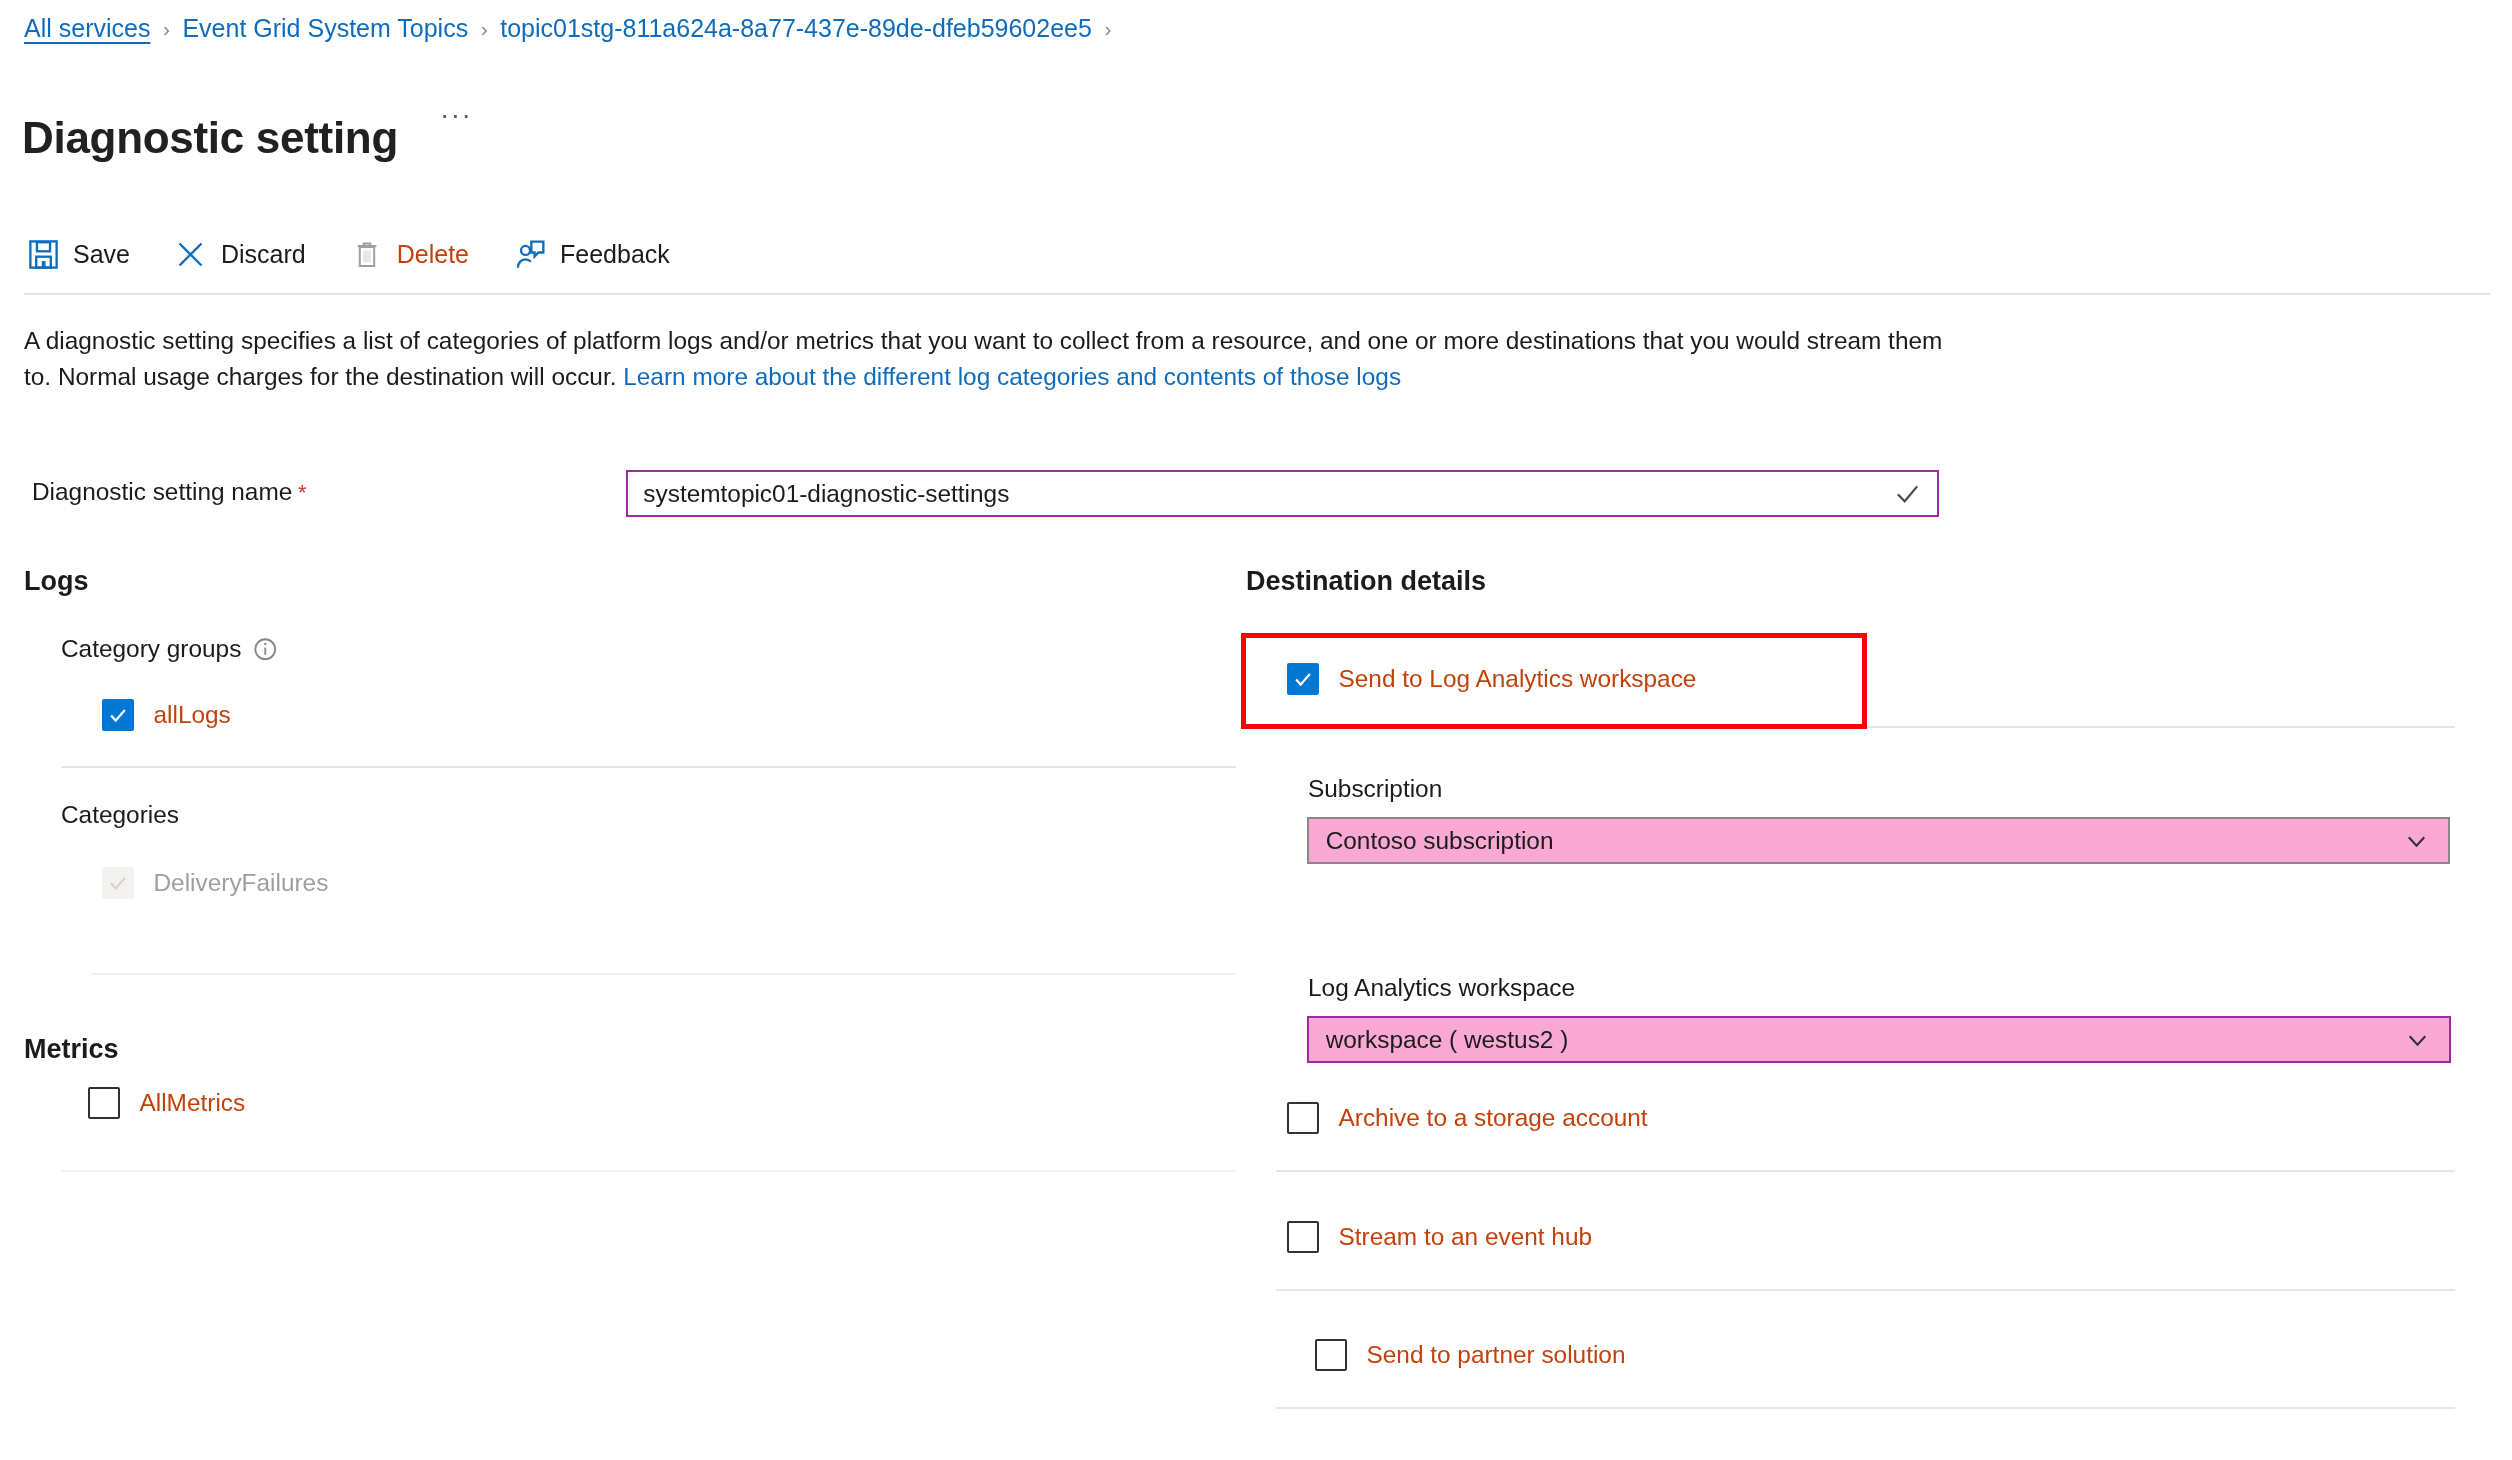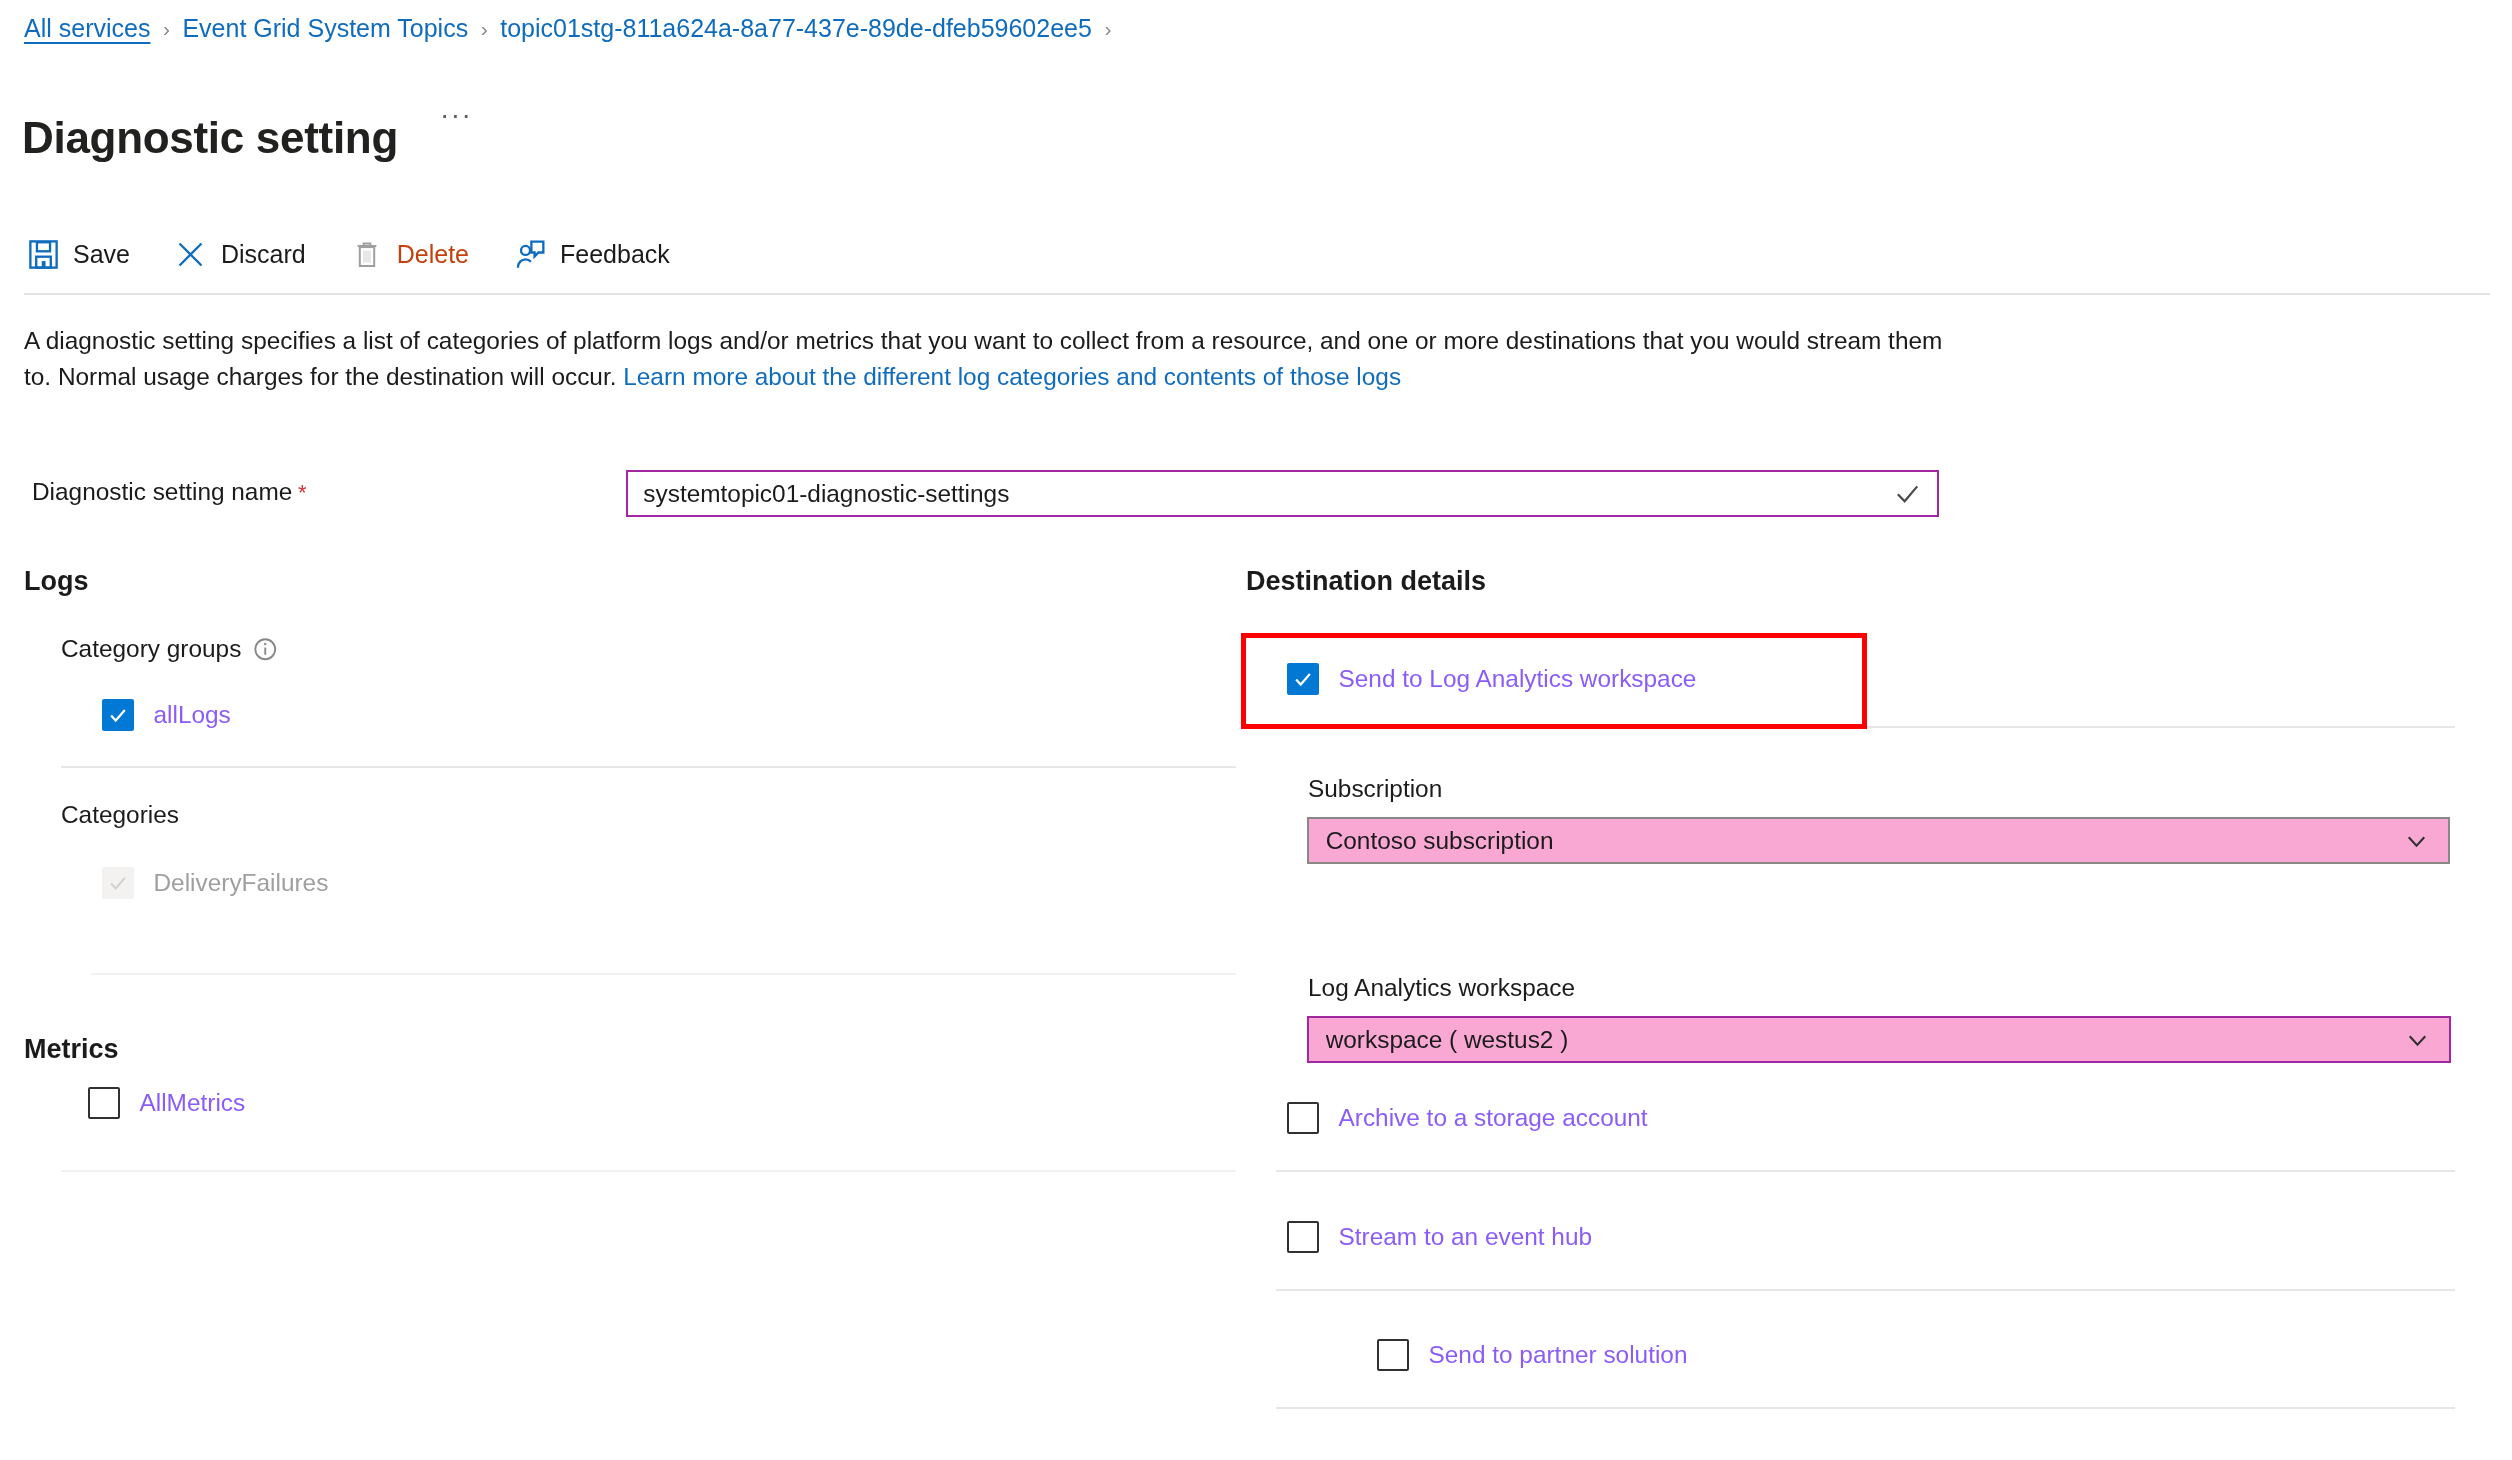--- a/index.html
+++ b/index.html
@@ -145,21 +145,21 @@
   .cbox.checked {
     background: #0078d4;
     border-color: #0078d4;
     display: flex; align-items: center; justify-content: center;
   }
   .cbox.disabled {
     background: #f3f2f1;
     border-color: #f3f2f1;
     display: flex; align-items: center; justify-content: center;
   }
-  .cblabel { margin-left: 19.5px; font-size: 24.4px; color: #8b5cf6; white-space: nowrap; }
+  .cblabel { margin-left: 19.5px; font-size: 24.4px; color: #c2410c; white-space: nowrap; }
   .cblabel.muted { color: #a19f9d; }
 
   
   .hr { position: absolute; height: 2.1px; background: #e6e6e6; }
 
   
   .fld-label { position: absolute; font-size: 24.4px; color: #1b1b1b; }
   .select-box {
     position: absolute;
     height: 47px;
@@ -355,20 +355,20 @@
     <span class="cblabel">Archive to a storage account</span>
   </div>
   <div class="hr" style="left:1276px; top:1170px; width:1179px;"></div>
 
   <div class="cbrow" style="left:1287px; top:1221px;">
     <span class="cbox"></span>
     <span class="cblabel">Stream to an event hub</span>
   </div>
   <div class="hr" style="left:1276px; top:1289px; width:1179px;"></div>
 
-  <div class="cbrow" style="left:1349px; top:1339px;padding-left:28px;">
+  <div class="cbrow" style="left:1287px; top:1339px;padding-left:28px;">
     <span class="cbox"></span>
     <span class="cblabel">Send to partner solution</span>
   </div>
   <div class="hr" style="left:1276px; top:1407px; width:1179px;"></div>
 
 </div>
 
 
 </body></html>

